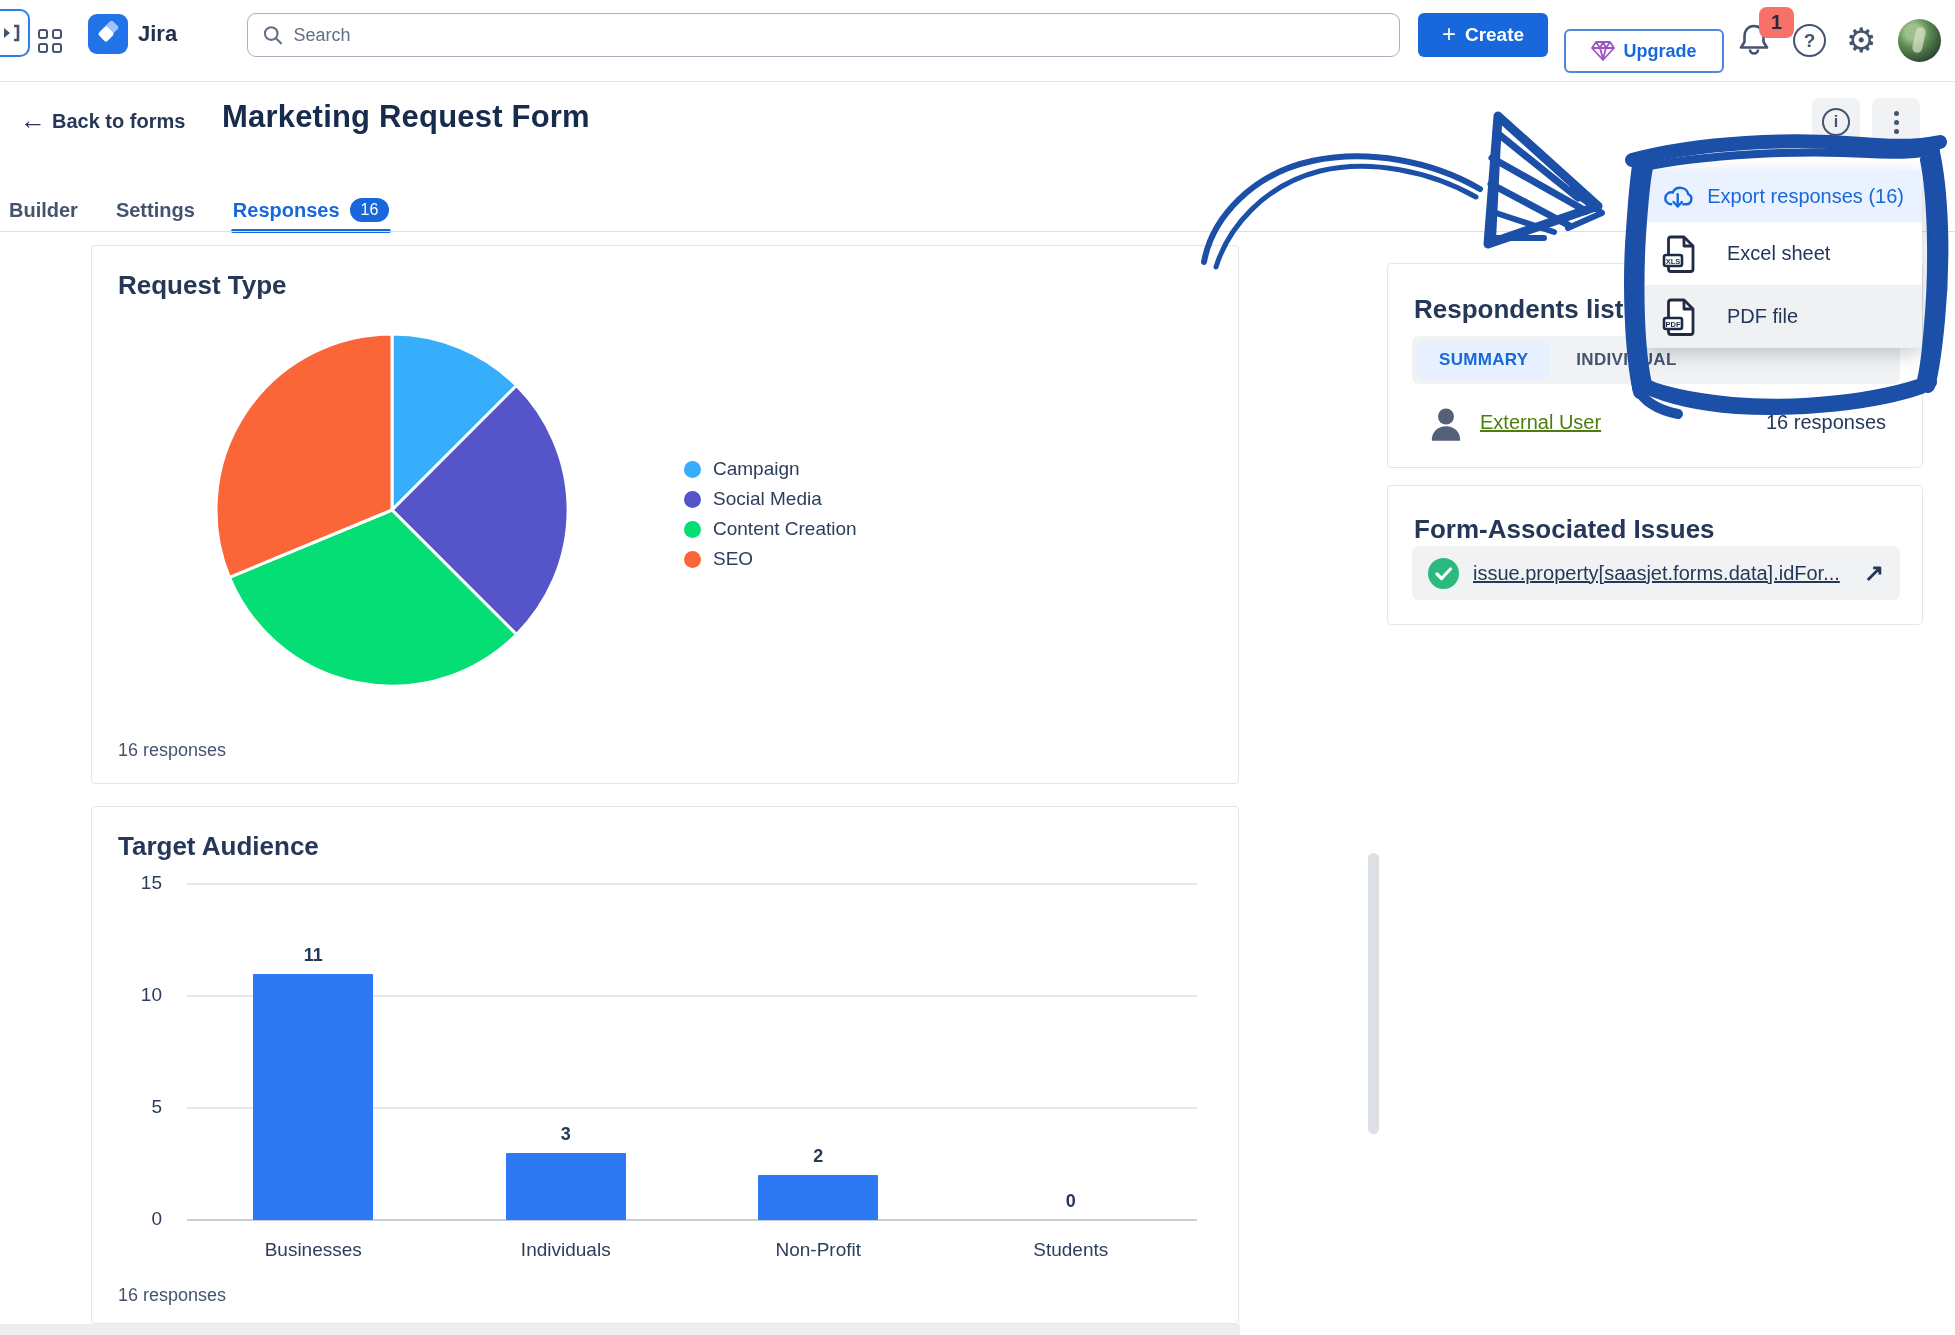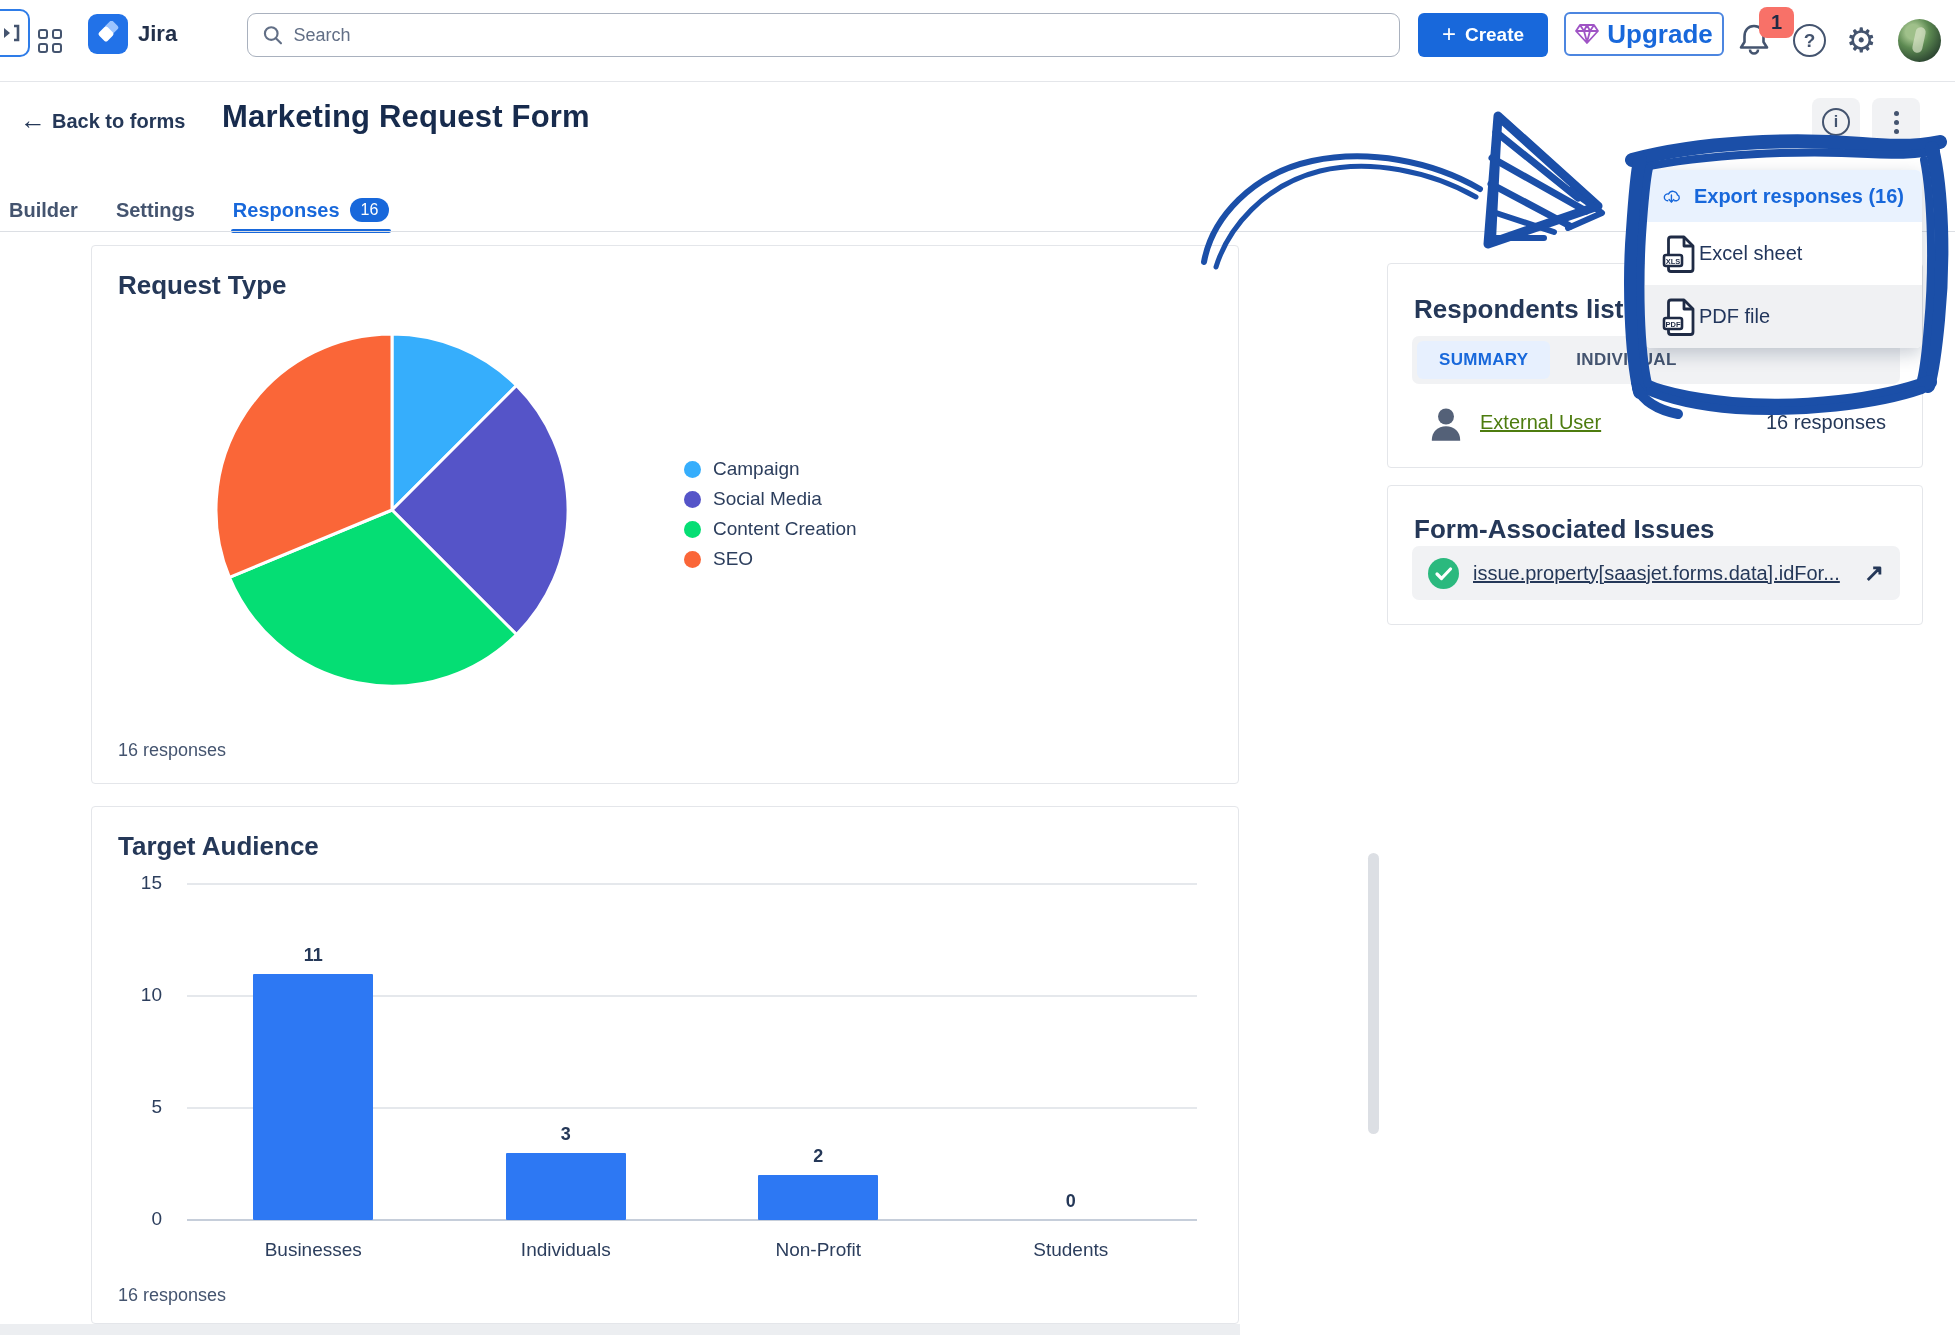--- a/index.html
+++ b/index.html
@@ -15,21 +15,21 @@
   .collapse-btn { position:absolute; left:-16px; top:9px; width:46px; height:48px; border:2.5px solid #2E7CE8; border-radius:10px; background:#fff; display:flex; align-items:center; justify-content:flex-end; padding-right:6px; }
   .appgrid { position:absolute; left:38px; top:29px; width:24px; height:24px; display:grid; grid-template-columns:10px 10px; grid-template-rows:10px 10px; gap:4px; }
   .appgrid div { border:2.5px solid #44546F; border-radius:3px; }
   .jira-tile { position:absolute; left:88px; top:14px; width:40px; height:40px; background:#2272E8; border-radius:9px; display:flex; align-items:center; justify-content:center; }
   .jira-name { position:absolute; left:138px; top:21px; font-size:22px; font-weight:bold; color:#22304A; }
   .searchbox { position:absolute; left:247px; top:13px; width:1153px; height:44px; border:1.5px solid #A9B1BE; border-radius:9px; display:flex; align-items:center; padding:0 14px; gap:10px; background:#fff; }
   .searchbox input { border:none; outline:none; font-size:18px; color:#44546F; width:100%; font-family:"Liberation Sans",sans-serif; background:transparent; }
   .searchbox input::placeholder { color:#626F86; }
   .create-btn { position:absolute; left:1418px; top:13px; width:130px; height:44px; background:#1868DB; color:#fff; border:none; border-radius:6px; font-size:19px; font-weight:bold; display:flex; align-items:center; justify-content:center; gap:9px; cursor:pointer; font-family:"Liberation Sans",sans-serif; }
   .create-btn .plus { font-size:24px; font-weight:normal; margin-top:-2px; }
-  .upgrade-btn { position:absolute; left:1564px; top:12px; width:160px; height:44px; background:#fff; color:#1868DB; border:2px solid #4C86E0; border-radius:6px; font-size:26px; font-weight:bold; display:flex; align-items:center; justify-content:center; gap:8px; cursor:pointer; font-family:"Liberation Sans",sans-serif; }
+  .upgrade-btn { position:absolute; left:1564px; top:29px; width:160px; height:44px; background:#fff; color:#1868DB; border:2px solid #4C86E0; border-radius:6px; font-size:18px; font-weight:bold; display:flex; align-items:center; justify-content:center; gap:8px; cursor:pointer; font-family:"Liberation Sans",sans-serif; }
   .bell-wrap { position:absolute; left:1737px; top:20px; width:40px; height:44px; }
   .bell-badge { position:absolute; left:22px; top:-13px; min-width:35px; height:31px; background:#F87168; border-radius:8px; color:#1F2B45; font-size:20px; font-weight:600; display:flex; align-items:center; justify-content:center; }
   .help-btn { position:absolute; left:1793px; top:24px; width:33px; height:33px; border:2.4px solid #44546F; border-radius:50%; color:#44546F; font-size:19px; font-weight:bold; display:flex; align-items:center; justify-content:center; background:#fff; }
   .gear-btn { position:absolute; left:1846px; top:20px; font-size:34px; color:#44546F; line-height:40px; }
   .avatar { position:absolute; left:1898px; top:19px; width:43px; height:43px; border-radius:50%; background:radial-gradient(circle at 35% 30%, #9fc08a 0 18%, #5d8a52 40%, #2f4a33 75%, #22331f); overflow:hidden; }
   .avatar::after { content:""; position:absolute; left:16px; top:8px; width:10px; height:26px; background:#d8e3c8; border-radius:5px; transform:rotate(12deg); opacity:.7; }
 
   
   .back-arrow { position:absolute; left:20px; top:105px; font-size:26px; color:#253858; }
   .back-label { position:absolute; left:52px; top:110px; font-size:20px; font-weight:bold; color:#253858; cursor:pointer; }
@@ -80,22 +80,22 @@
   .issue-chip { position:absolute; left:24px; top:60px; width:488px; height:54px; background:#F1F2F4; border-radius:7px; display:flex; align-items:center; padding:0 16px; gap:14px; cursor:pointer; }
   .issue-text { font-size:20px; color:#253858; white-space:nowrap; overflow:hidden; flex:1;text-decoration:underline; }
   .issue-arrow { font-size:24px; font-weight:bold; color:#253858; }
 
   .scroll-thumb { position:absolute; left:1368px; top:853px; width:11px; height:281px; background:#DCDFE4; border-radius:6px; cursor:grab; }
   .bottom-strip { position:absolute; left:0; top:1324px; width:1240px; height:11px; background:#ECEEF1; }
 
   
   .export-menu { position:absolute; left:1645px; top:170px; width:277px; background:#fff; border-radius:6px; box-shadow:0 6px 18px rgba(9,30,66,.22); z-index:5; overflow:hidden; }
   .export-head { height:52px; background:#E9F2FE; display:flex; align-items:center; gap:13px; padding:0 18px; cursor:pointer; }
-  .export-head span { font-size:20px; font-weight:bold; color:#1868DB; white-space:nowrap; }
-  .export-item { height:63px; display:flex; align-items:center; gap:0; padding:0 16px; cursor:pointer; }
+  .export-head span { font-size:20px; font-weight:normal; color:#1868DB; white-space:nowrap; }
+  .export-item { height:63px; display:flex; align-items:center; gap:28px; padding:0 16px; cursor:pointer; }
   .export-item span { font-size:20px; color:#22365C; }
   .export-item.hovered { background:#F0F1F3; }
 
   .overlay-svg { position:absolute; left:1140px; top:80px; width:815px; height:340px; z-index:6; pointer-events:none; }
 </style>
 </head>
 <body>
 
 <div class="topbar">
   <div class="collapse-btn">

